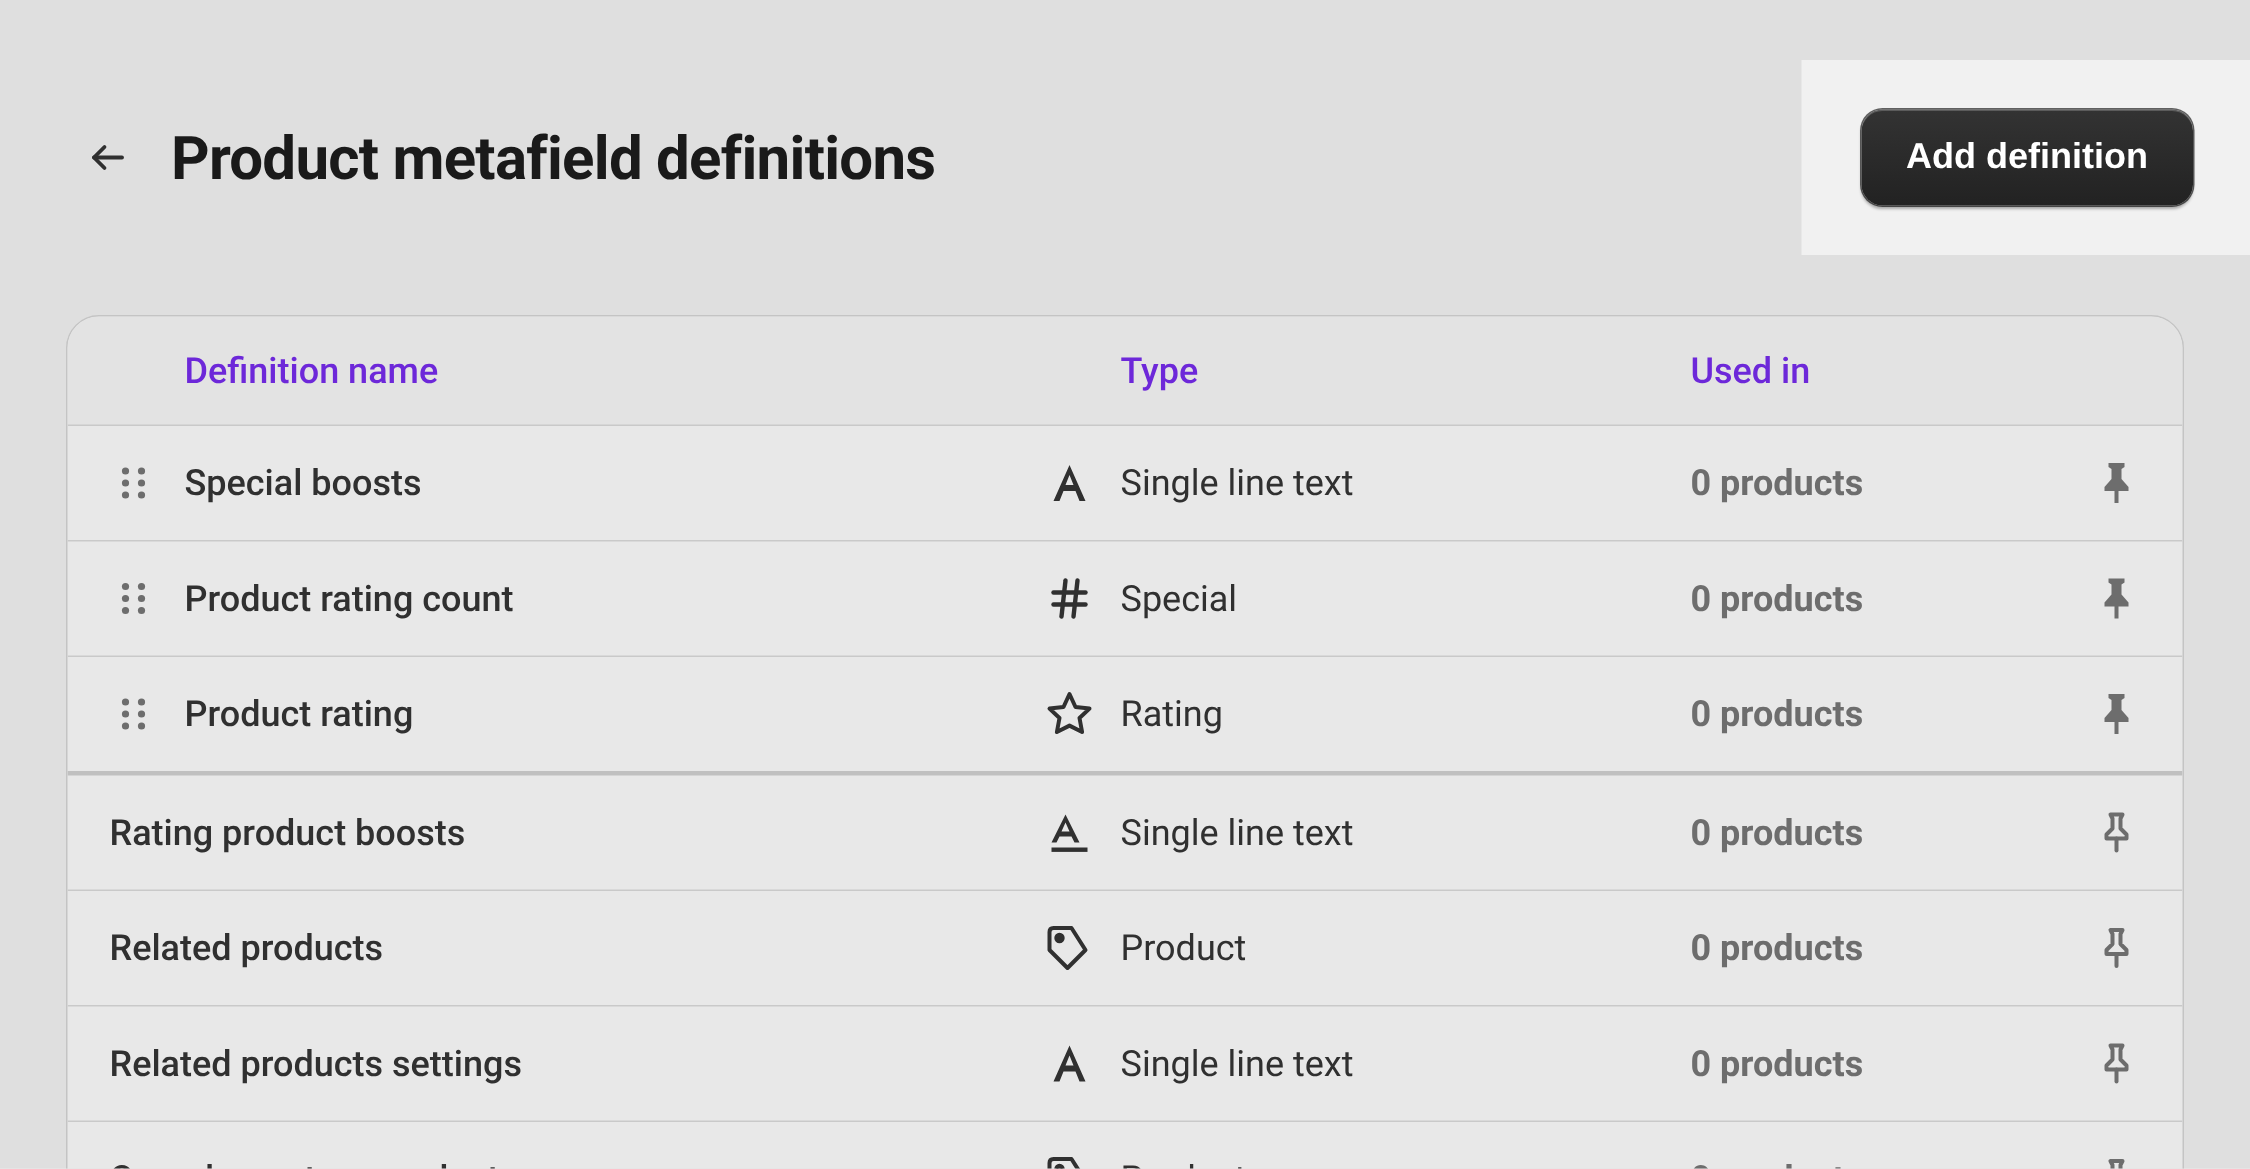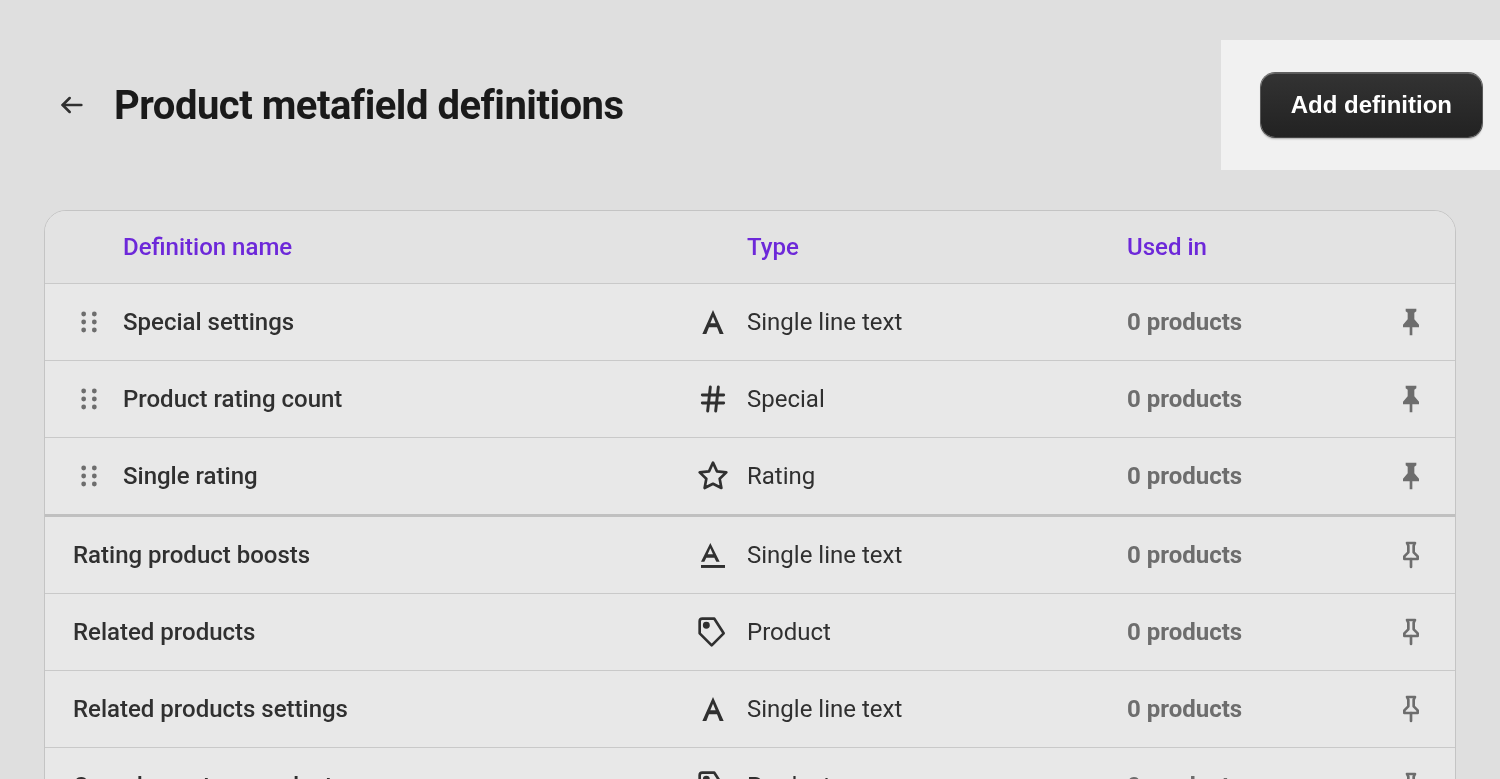--- a/index.html
+++ b/index.html
@@ -31,21 +31,21 @@
       cursor: pointer;
     }
     .page-title {
       font-size: 40px;
       font-weight: 700;
       color: #1a1a1a;
       letter-spacing: -0.5px;
     }
     .action-wrap {
       background: #f1f1f1;
-      padding: 32px 18px 32px 40px;
+      padding: 32px 38px 32px 40px;
       height: 130px;
       display: flex;
       align-items: center;
     }
     .add-btn {
       background: #2b2b2b;
       background: linear-gradient(#333,#222);
       color: #fff;
       border: none;
       padding: 18px 30px;
@@ -126,21 +126,21 @@
         <div class="drag-cell">
   <svg class="icon-slot" viewBox="0 0 24 24" fill="currentColor">
             <circle cx="8" cy="6" r="1.8"></circle>
             <circle cx="16" cy="6" r="1.8"></circle>
             <circle cx="8" cy="12" r="1.8"></circle>
             <circle cx="16" cy="12" r="1.8"></circle>
             <circle cx="8" cy="18" r="1.8"></circle>
             <circle cx="16" cy="18" r="1.8"></circle>
           </svg>
 </div>
-        <div class="name-cell">Special settings</div>
+        <div class="name-cell">Special boosts</div>
         <div class="typeicon-cell">
   <svg class="icon-slot" viewBox="0 0 24 24" fill="currentColor">
             <path d="M12 3 L4 21 H7 L9 16 H15 L17 21 H20 L12 3 Z M10 13 L12 8 L14 13 Z"></path>
           </svg>
 </div>
         <div class="type-cell">Single line text</div>
         <div class="usedin-cell">0 products</div>
         <div class="pin-cell">
   <svg class="icon-slot" viewBox="0 0 24 24" fill="currentColor">
             <path d="M8 2 H16 V4 L14.5 5 V10 L18 14 V16 H13 V22 H11 V16 H6 V14 L9.5 10 V5 L8 4 Z"></path>
@@ -179,21 +179,21 @@
         <div class="drag-cell">
   <svg class="icon-slot" viewBox="0 0 24 24" fill="currentColor">
             <circle cx="8" cy="6" r="1.8"></circle>
             <circle cx="16" cy="6" r="1.8"></circle>
             <circle cx="8" cy="12" r="1.8"></circle>
             <circle cx="16" cy="12" r="1.8"></circle>
             <circle cx="8" cy="18" r="1.8"></circle>
             <circle cx="16" cy="18" r="1.8"></circle>
           </svg>
 </div>
-        <div class="name-cell">Single rating</div>
+        <div class="name-cell">Product rating</div>
         <div class="typeicon-cell">
   <svg class="icon-slot" viewBox="0 0 24 24" fill="none" stroke="currentColor" stroke-width="2" stroke-linejoin="round">
             <polygon points="12 2 15 8.5 22 9.3 17 14 18.3 21 12 17.8 5.7 21 7 14 2 9.3 9 8.5 12 2"></polygon>
           </svg>
 </div>
         <div class="type-cell">Rating</div>
         <div class="usedin-cell">0 products</div>
         <div class="pin-cell">
   <svg class="icon-slot" viewBox="0 0 24 24" fill="currentColor">
             <path d="M8 2 H16 V4 L14.5 5 V10 L18 14 V16 H13 V22 H11 V16 H6 V14 L9.5 10 V5 L8 4 Z"></path>

